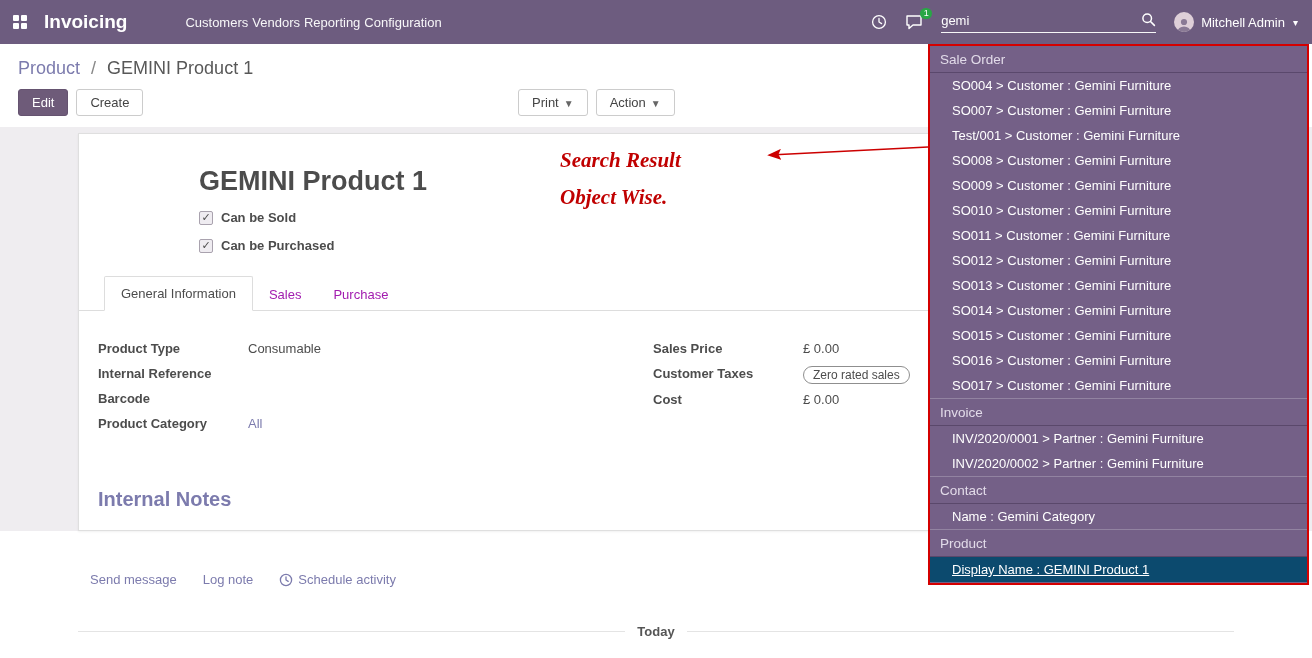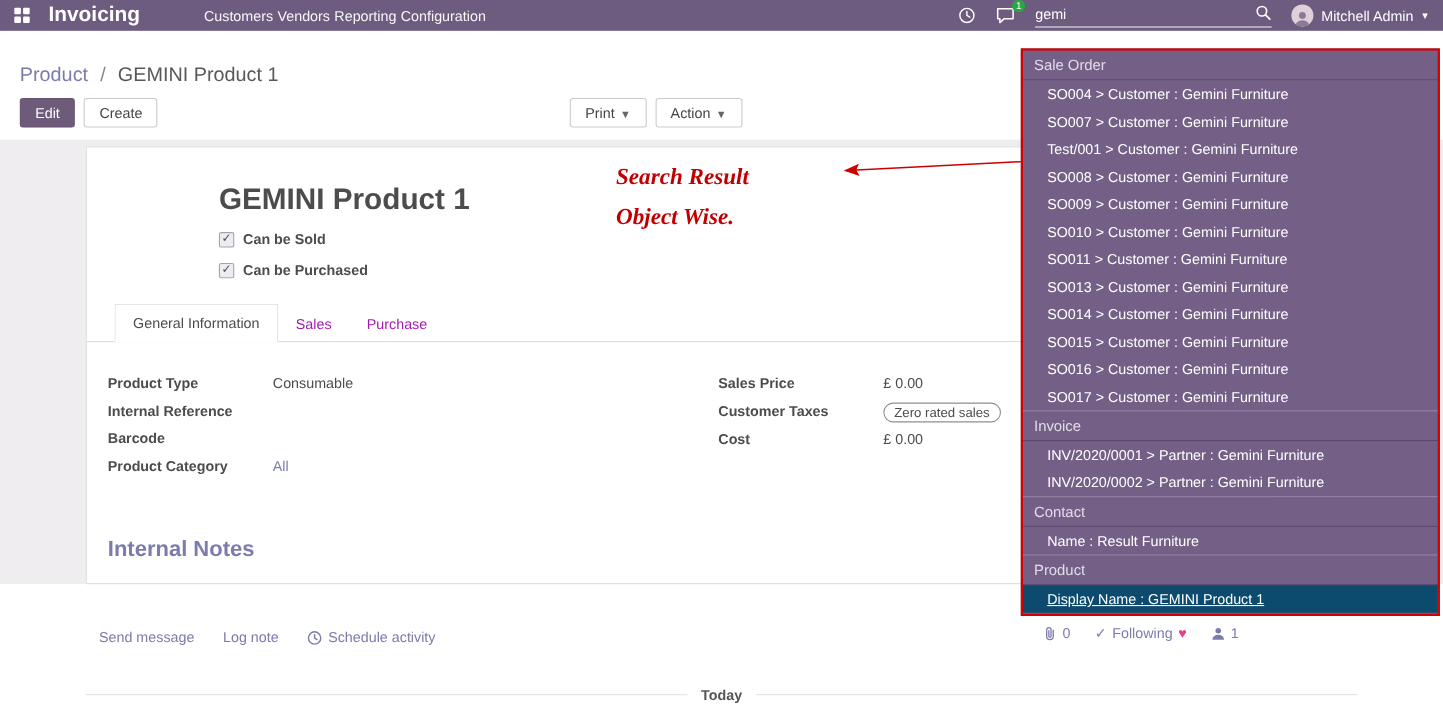--- a/index.html
+++ b/index.html
@@ -3,21 +3,21 @@
 <meta charset="utf-8">
 <style>
   * { margin:0; padding:0; box-sizing:border-box; }
   html,body { width:1312px; height:658px; }
   body {
     position:relative; overflow:hidden; background:#fff;
     font-family:"Liberation Sans", sans-serif; color:#4c4c4c; font-size:13px;
   }
   
   .navbar {
-    position:absolute; top:0; left:0; right:0; height:28px;
+    position:absolute; top:0; left:0; right:0; height:44px;
     background:#6d5c7f; display:flex; align-items:center; color:#fff; z-index:40;
   }
   .apps-icon { margin-left:13px; display:grid; grid-template-columns:6px 6px; grid-gap:2px; cursor:pointer; }
   .apps-icon span { width:6px; height:6px; background:#fff; border-radius:1px; }
   .brand { font-size:19px; font-weight:600; margin-left:17px; cursor:pointer; }
   .top-menus { display:flex; margin-left:56px; }
   .top-menu { font-size:13px; color:rgba(255,255,255,.95); cursor:pointer; padding:4px 2px; }
   .systray { margin-left:auto; display:flex; align-items:center; gap:18px; margin-right:14px; }
   .tray-icon { position:relative; cursor:pointer; display:flex; align-items:center; }
   .chat-badge {
@@ -279,25 +279,26 @@
 
 <div class="search-dropdown">
   <div class="dd-header">Sale Order</div>
   <div class="dd-item">SO004 &gt; Customer : Gemini Furniture</div>
   <div class="dd-item">SO007 &gt; Customer : Gemini Furniture</div>
   <div class="dd-item">Test/001 &gt; Customer : Gemini Furniture</div>
   <div class="dd-item">SO008 &gt; Customer : Gemini Furniture</div>
   <div class="dd-item">SO009 &gt; Customer : Gemini Furniture</div>
   <div class="dd-item">SO010 &gt; Customer : Gemini Furniture</div>
   <div class="dd-item">SO011 &gt; Customer : Gemini Furniture</div>
+  <div class="dd-item">SO012 &gt; Customer : Gemini Furniture</div>
   <div class="dd-item">SO013 &gt; Customer : Gemini Furniture</div>
   <div class="dd-item">SO014 &gt; Customer : Gemini Furniture</div>
   <div class="dd-item">SO015 &gt; Customer : Gemini Furniture</div>
   <div class="dd-item">SO016 &gt; Customer : Gemini Furniture</div>
   <div class="dd-item">SO017 &gt; Customer : Gemini Furniture</div>
   <div class="dd-header">Invoice</div>
   <div class="dd-item">INV/2020/0001 &gt; Partner : Gemini Furniture</div>
   <div class="dd-item">INV/2020/0002 &gt; Partner : Gemini Furniture</div>
   <div class="dd-header">Contact</div>
-  <div class="dd-item">Name : Result Furniture</div>
+  <div class="dd-item">Name : Gemini Category</div>
   <div class="dd-header">Product</div>
   <div class="dd-item active">Display Name : GEMINI Product 1</div>
 </div>
 
 </body></html>

